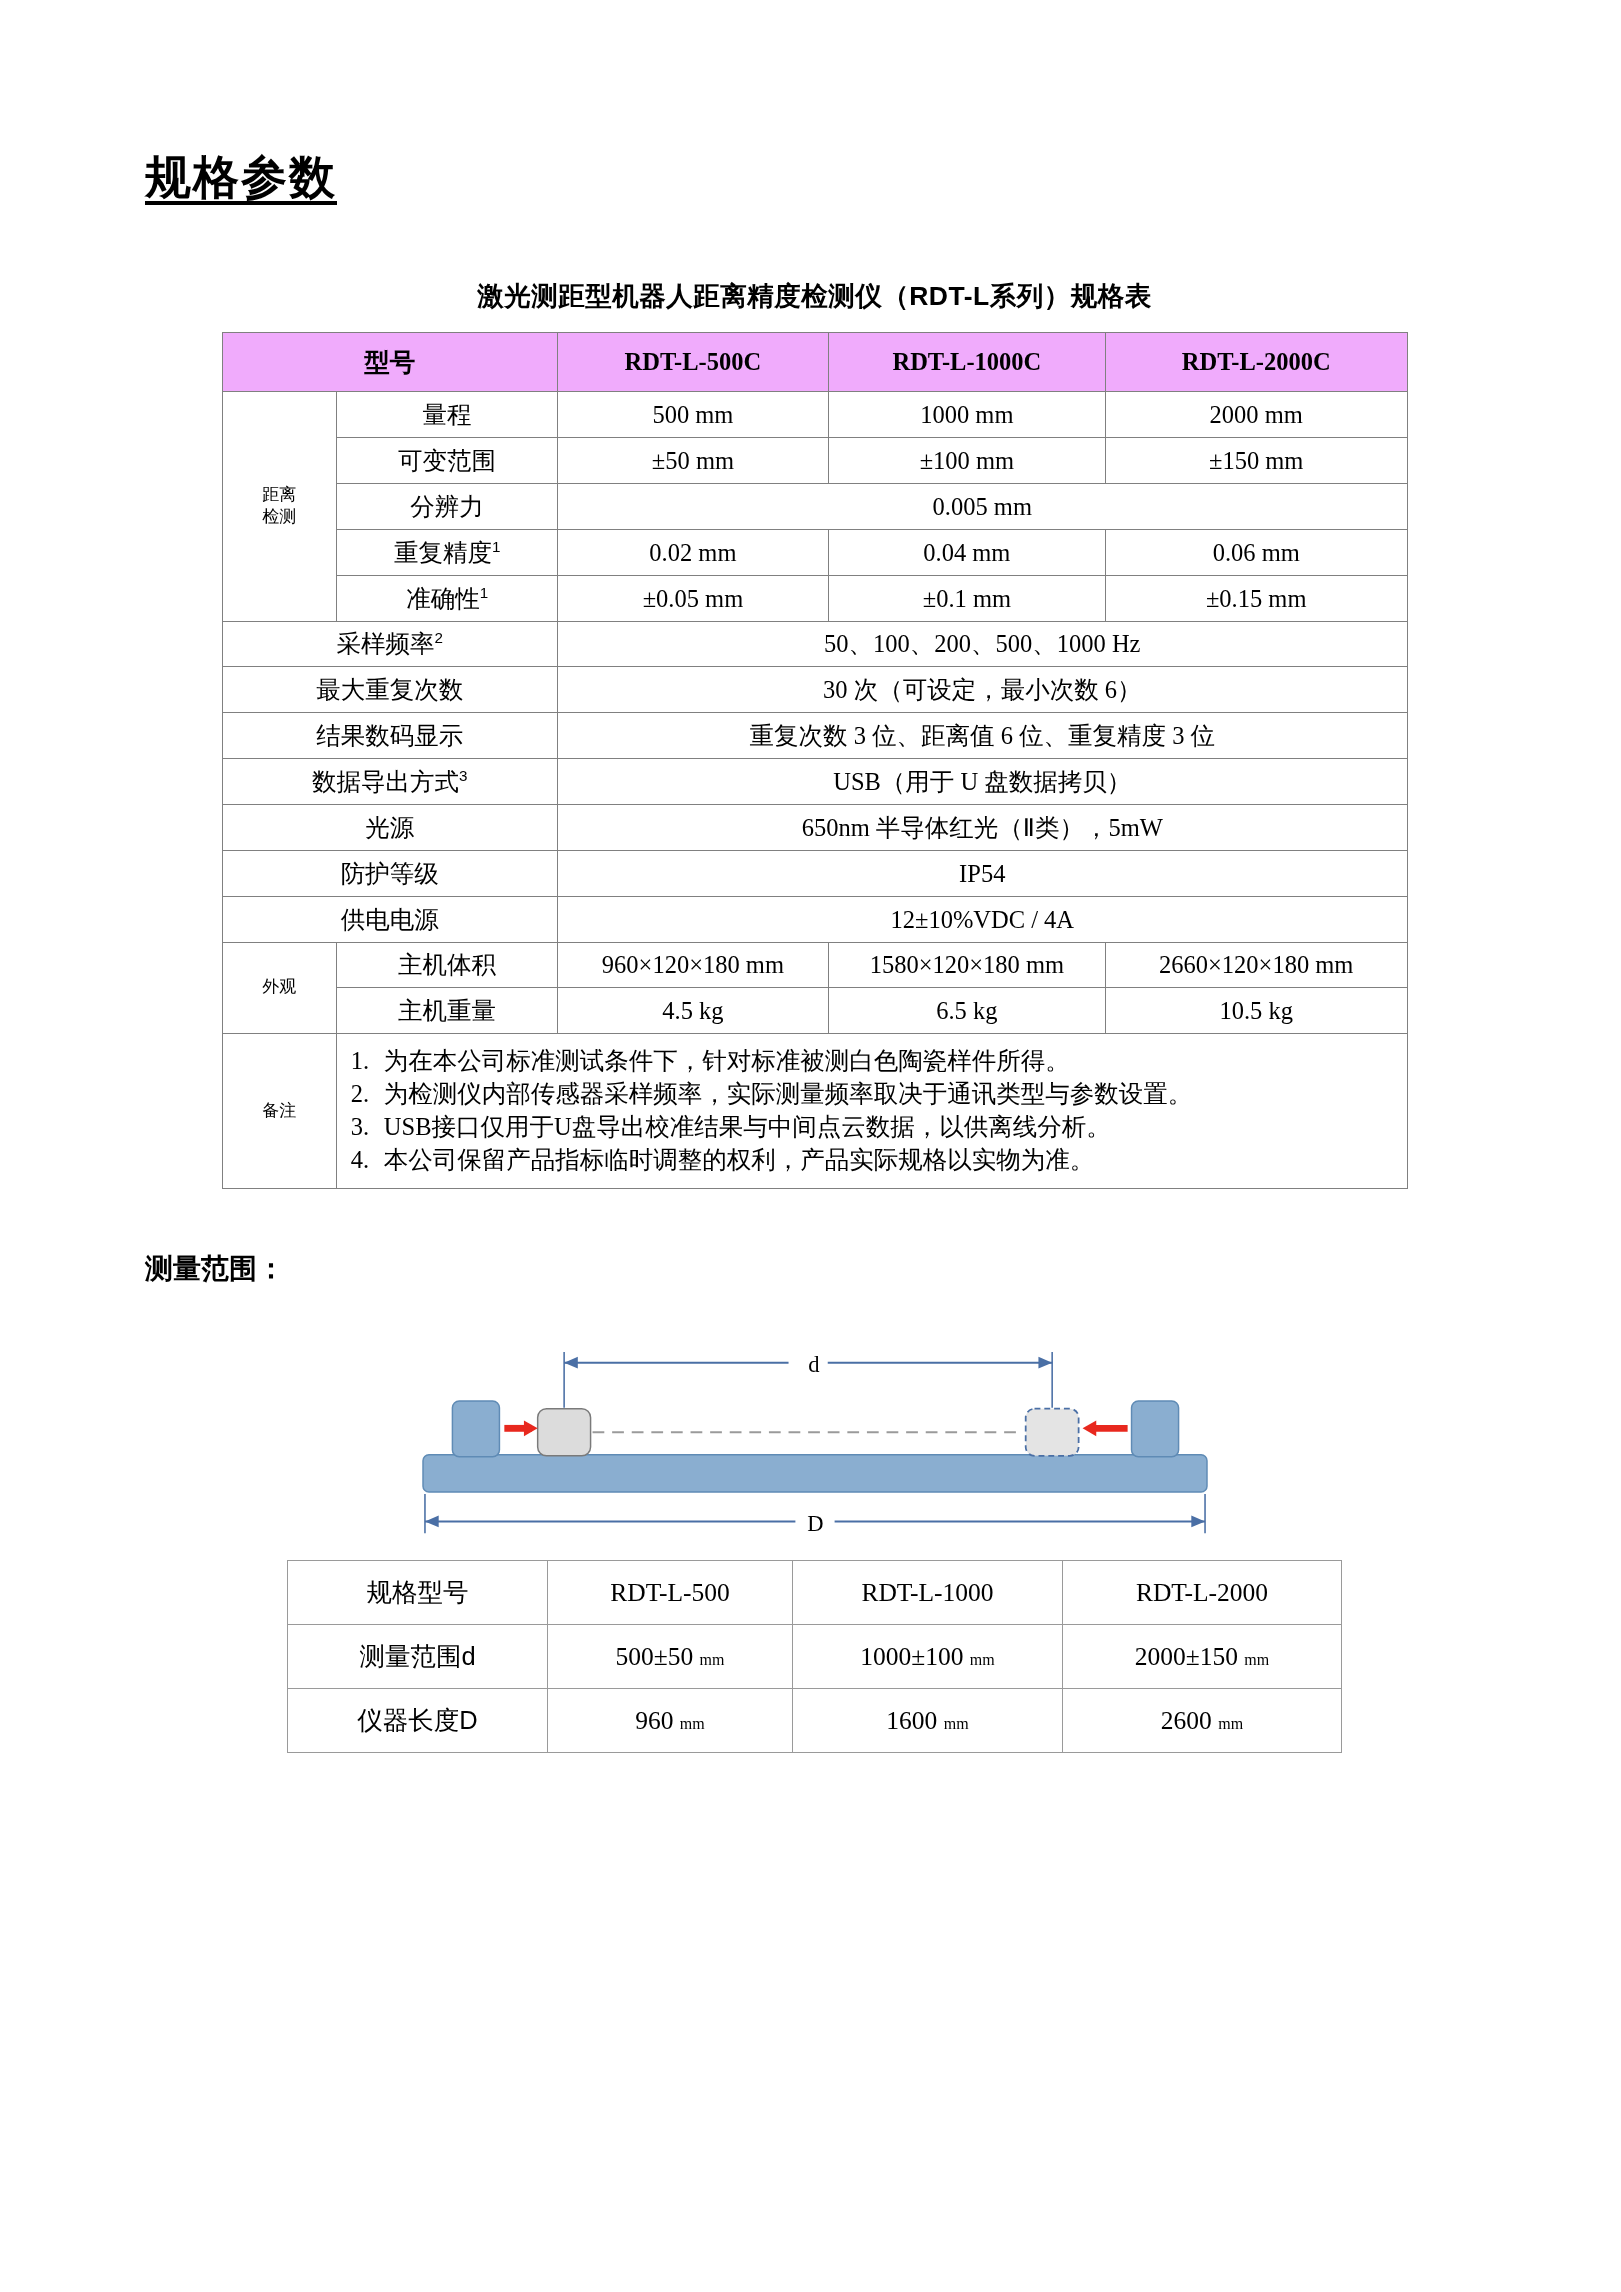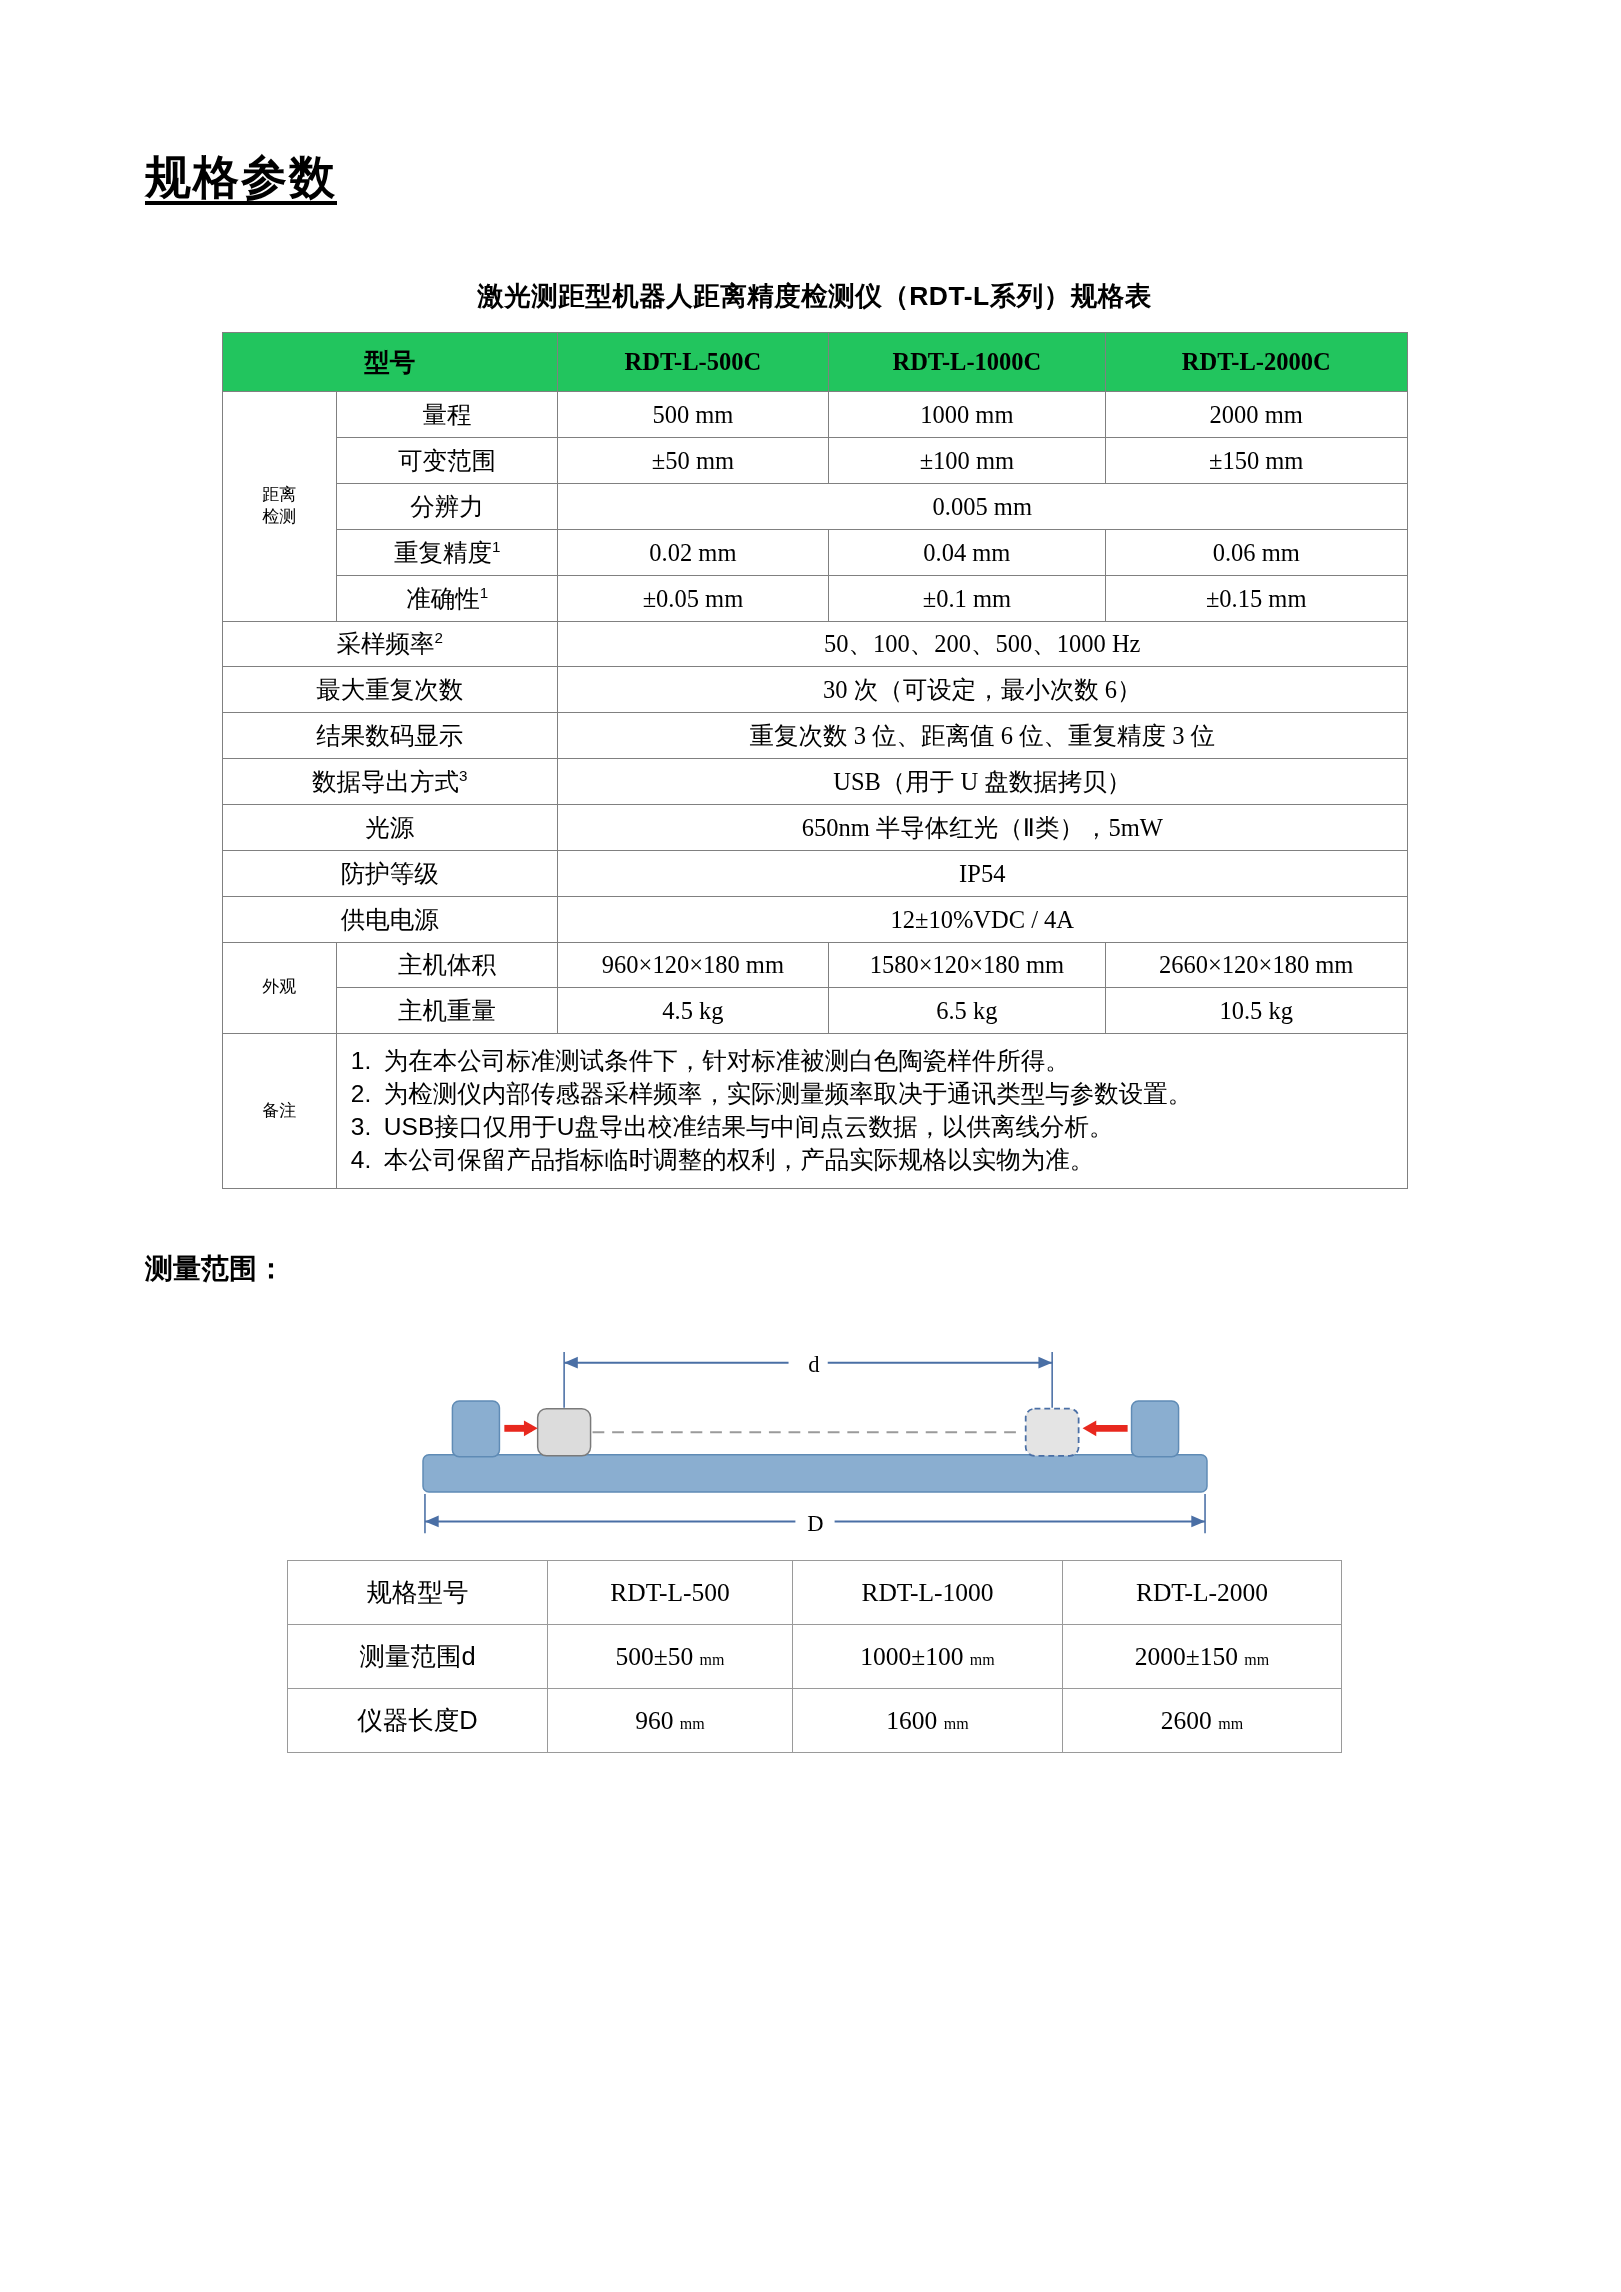--- a/index.html
+++ b/index.html
@@ -45,21 +45,21 @@
   }
   table.spec td, table.spec th {
     border: 1px solid #808080;
     padding: 5.9px 5.9px;
     font-size: 24.5px;
     text-align: center;
     vertical-align: middle;
     line-height: 1.35;
   }
   table.spec .hdr {
-    background: #22c55e;
+    background: #f0abfc;
     font-weight: bold;
     font-family: "Liberation Serif", serif;
     height: 47px;
   }
   table.spec .hdr.model-label {
     font-family: "Liberation Sans", sans-serif;
     font-size: 25.5px;
   }
   table.spec .grp {
     width: 108px;
@@ -79,21 +79,21 @@
   table.spec .cell {
     font-size: 24.5px;
   }
   sup {
     font-size: 0.62em;
     vertical-align: super;
   }
   .notes-cell {
     text-align: left !important;
     padding: 9.8px 13.7px 11.8px 13.7px !important;
-    font-family: Liberation Sans, sans-serif;
+    font-family: Liberation Serif, serif;
     font-size: 20.6px;
     line-height: 1.55;
   }
   .notes-cell .note-line {
     white-space: nowrap;
   }
   .notes-cell .note-num {
     display: inline-block;
     width: 33px;
   }

